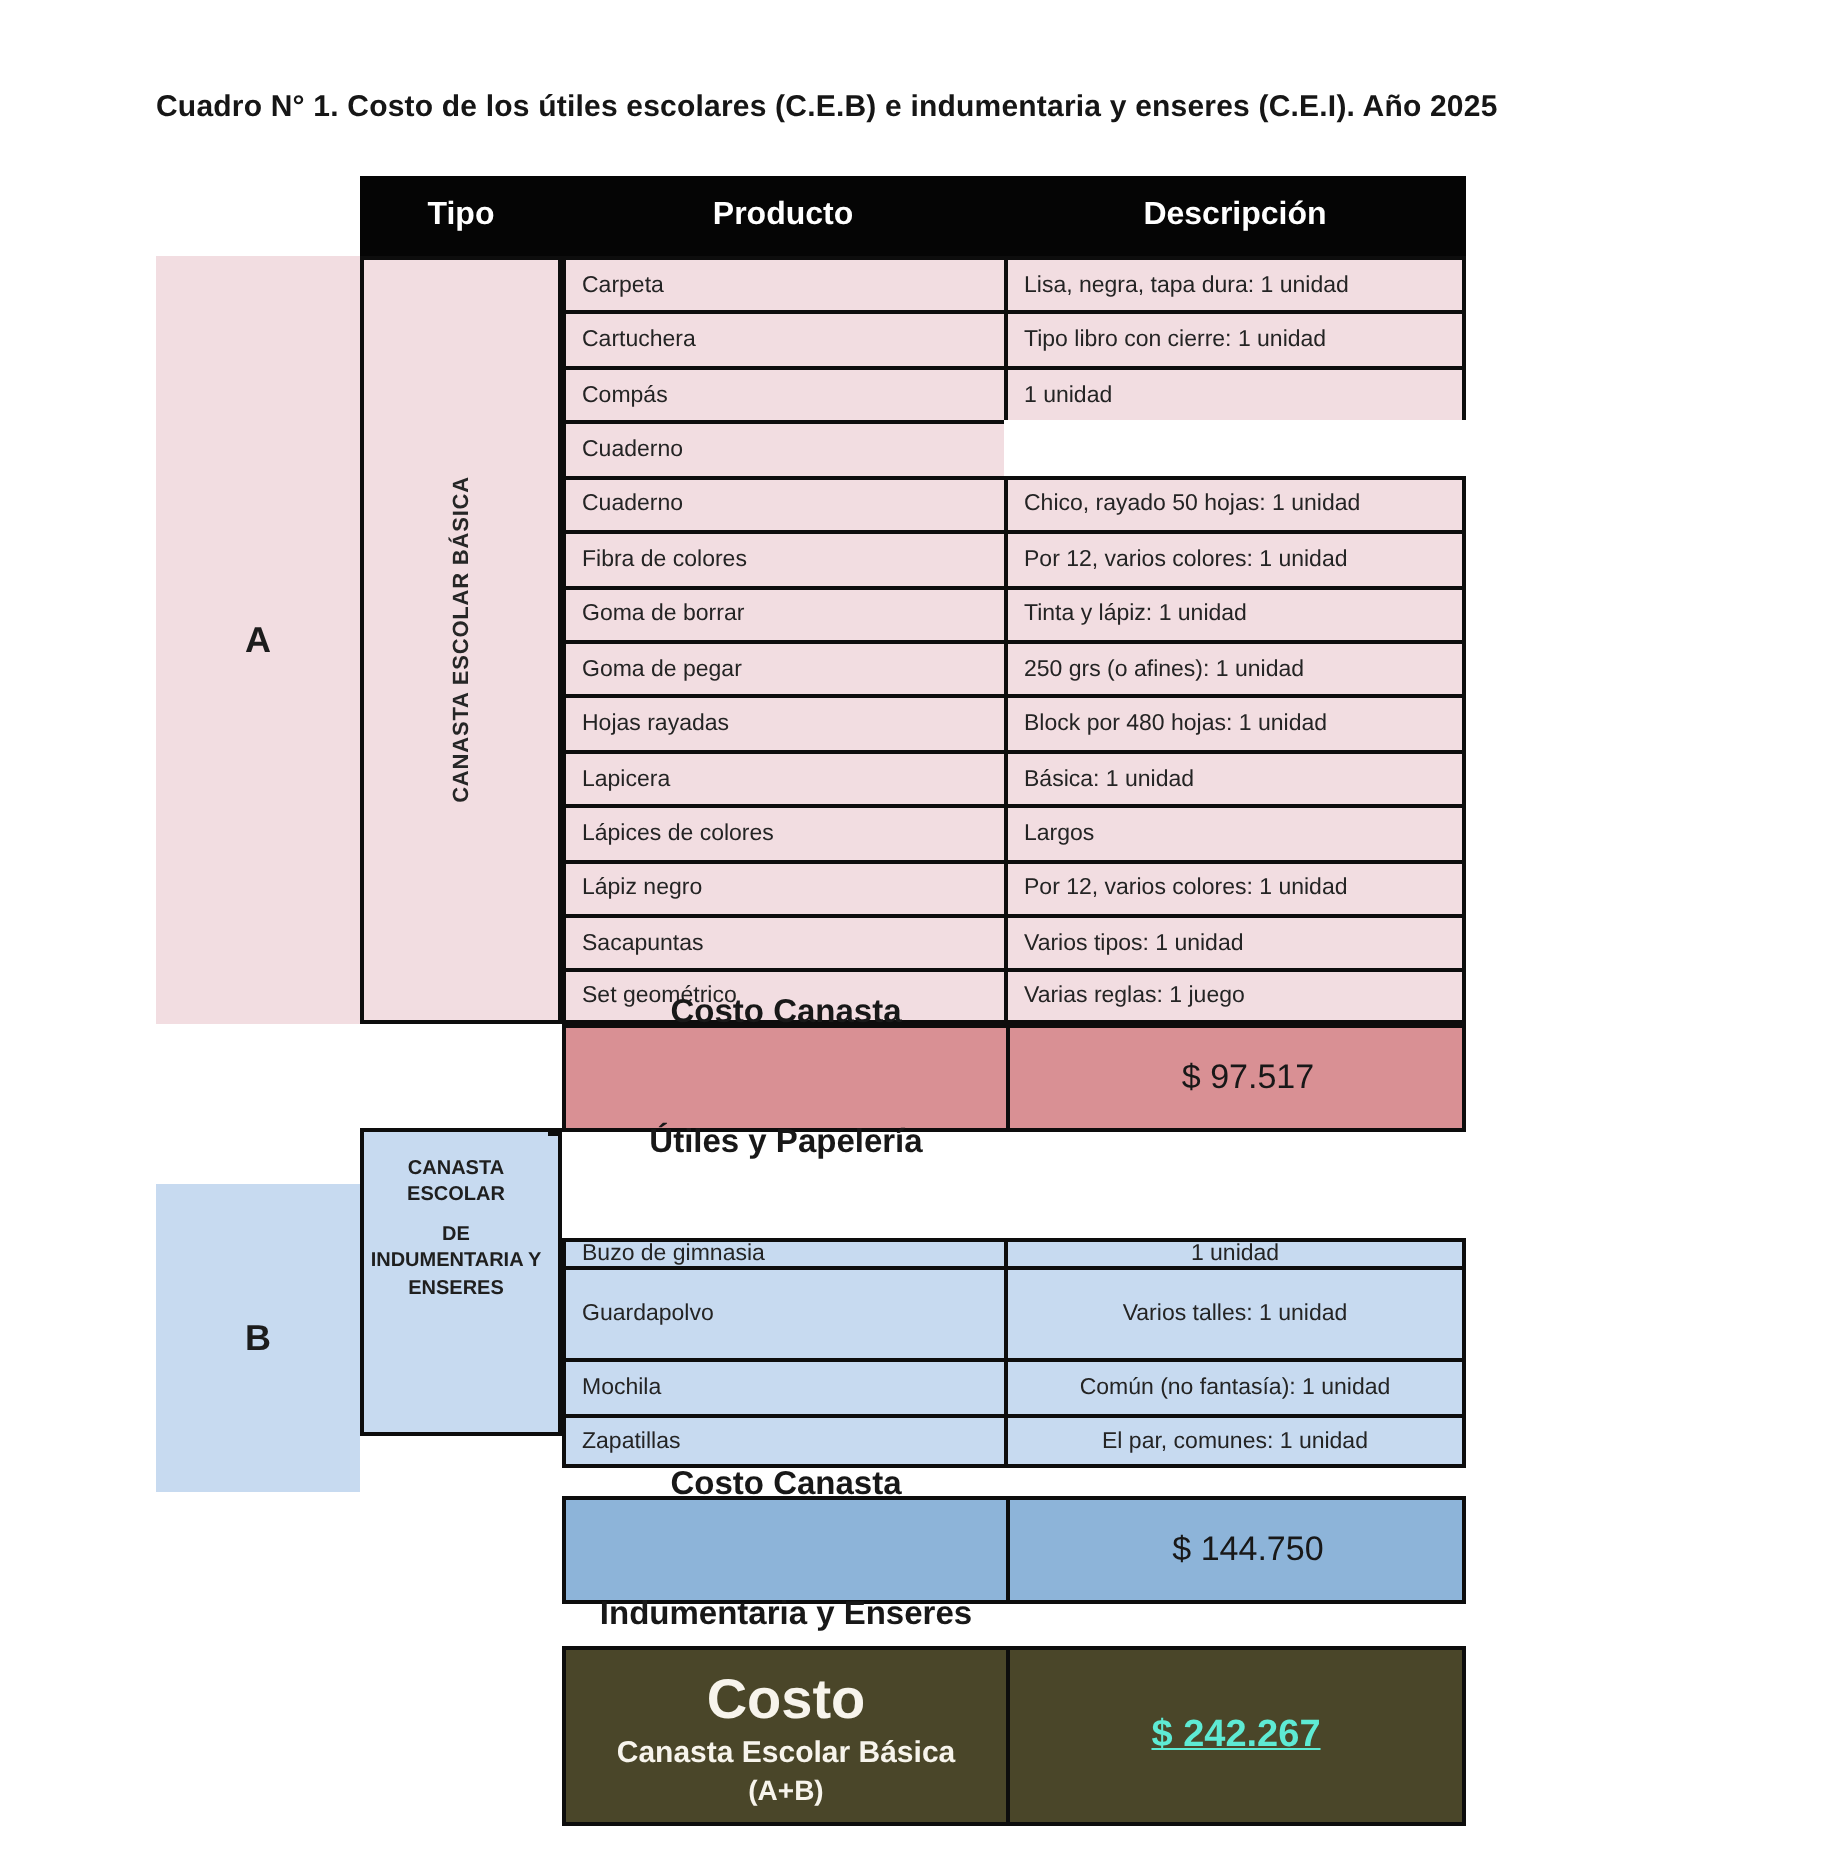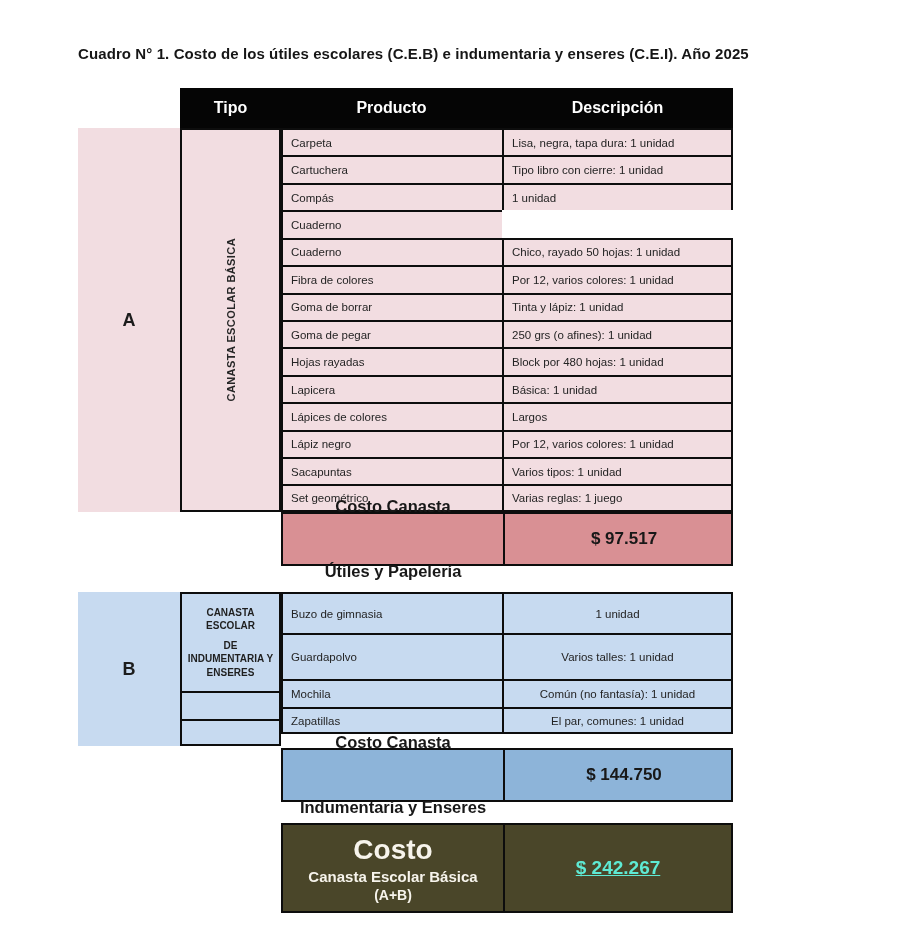--- a/index.html
+++ b/index.html
@@ -29,34 +29,34 @@
   .rows .row:last-child .cell { border-bottom:2px solid #0d0d0d; }
   .a-rows .cell { background:#f2dde1; }
   .cell.prod { width:221px; padding-left:8px; }
   .cell.desc { width:231px; padding-left:8px; }
 
   
   .summary { position:absolute; left:281px; top:512px; width:452px; height:54px; border:2px solid #0d0d0d; display:flex; }
   .summary.a-sum { background:#d99094; }
   .sum-label { width:222px; border-right:2px solid #0d0d0d; display:flex; flex-direction:column; align-items:center; justify-content:center; text-align:center; line-height:1.45;gap:41px; }
   .sum-label div { font-size:16.5px; font-weight:bold; color:#181818; }
-  .sum-value { flex:1; display:flex; align-items:center; justify-content:center; font-size:17px; font-weight:bold; color:#181818;padding-left:12px; }
+  .sum-value { flex:1; display:flex; align-items:center; justify-content:center; font-size:17px; font-weight:normal; color:#181818;padding-left:12px; }
 
   
   .b-block { position:absolute; left:78px; top:592px; width:102px; height:154px; background:#c7daf0; display:flex; align-items:center; justify-content:center; font-weight:bold; font-size:18px; color:#1c1c1c; }
-  .b-tipo { position:absolute; left:180px; top:592px; width:101px; height:154px; background:#c7daf0; border:2px solid #0d0d0d; display:flex; flex-direction:column; }
+  .b-tipo { position:absolute; left:180px; top:564px; width:101px; height:154px; background:#c7daf0; border:2px solid #0d0d0d; display:flex; flex-direction:row; }
   .b-tipo-cat { height:97px; display:flex; flex-direction:column; align-items:center; justify-content:center; text-align:center; }
   .b-tipo-cat div { font-size:10px; font-weight:bold; line-height:1.35; color:#1f1f1f; width:92px; }
   .b-tipo-cat div + div { margin-top:6px; }
   .b-tipo-empty1 { height:28px; border-top:2px solid #0d0d0d; }
   .b-tipo-empty2 { flex:1; border-top:2px solid #0d0d0d; }
 
   .b-rows { left:281px; top:592px; width:452px; height:154px; }
   .b-rows .row { flex:none; }
-  .b-rows .row:nth-child(1) { height:41px; }
+  .b-rows .row:nth-child(1) { height:41px;align-items:flex-end; }
   .b-rows .row:nth-child(2) { height:46px;justify-content:space-between; }
   .b-rows .row:nth-child(3) { height:28px; }
   .b-rows .row:nth-child(4) { height:27px; }
   .b-rows .cell { background:#c7daf0; }
   .b-rows .cell.desc { justify-content:center; padding-left:0; }
 
   .summary.b-sum { top:748px; background:#8db4d9; }
 
   
   .total { position:absolute; left:281px; top:823px; width:452px; height:90px; background:#4a4629; border:2px solid #0d0d0d; display:flex; }

